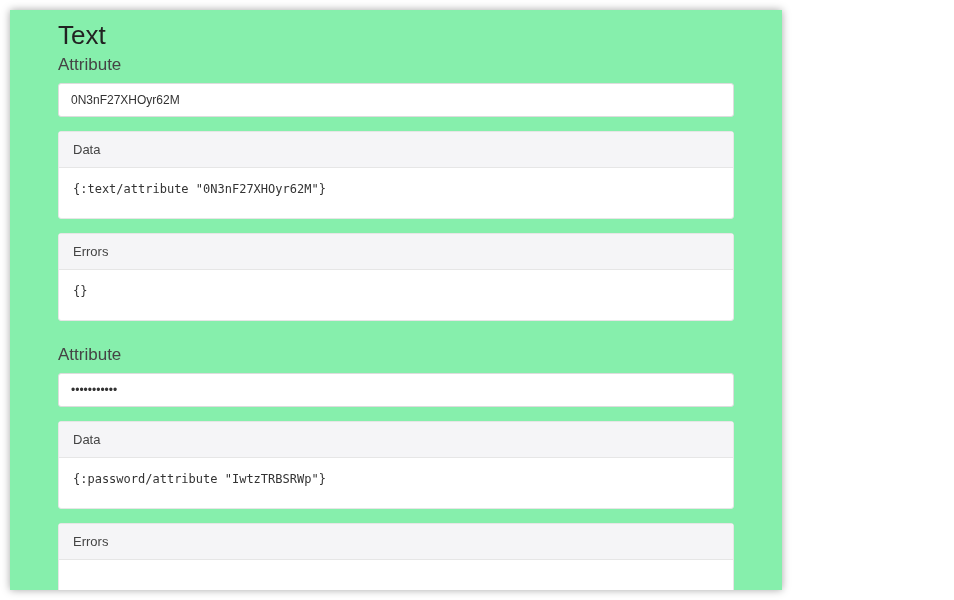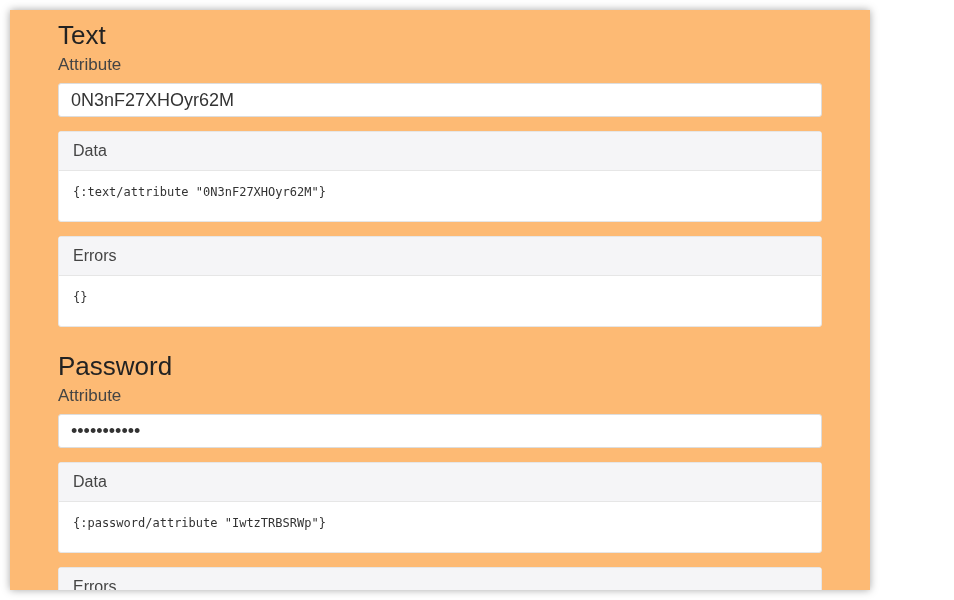--- a/index.html
+++ b/index.html
@@ -3,23 +3,23 @@
 <meta charset="utf-8">
 <style>
   * { box-sizing: border-box; margin: 0; padding: 0; }
   html, body { width: 954px; height: 600px; }
   body {
     font-family: "Segoe UI", Arial, sans-serif;
     background: #fff;
     padding: 10px;
   }
   .page {
-    width: 860px;
+    width: 772px;
     height: 580px;
-    background: #fdba74;
+    background: #86efac;
     box-shadow: 0 0 8px rgba(0,0,0,0.35);
     padding: 10px 48px 0 48px;
     overflow: hidden;
   }
   .section { margin-bottom: 24px; }
   h2.title {
     font-size: 26px;
     font-weight: 400;
     color: #222;
     margin-bottom: 4px;
@@ -28,38 +28,38 @@
     font-size: 17px;
     color: #444;
     margin-bottom: 8px;
   }
   input.text-input {
     width: 100%;
     height: 34px;
     border: 1px solid #ddd;
     border-radius: 3px;
     padding: 0 12px;
-    font-size: 18px;
+    font-size: 12px;
     color: #333;
     outline: none;
     background: #fff;
     margin-bottom: 14px;
     font-family: inherit;
   }
   .panel {
     border: 1px solid #e6e6e6;
     border-radius: 3px;
     background: #fff;
     margin-bottom: 14px;
   }
   .panel-header {
     background: #f5f5f7;
     border-bottom: 1px solid #e6e6e6;
     padding: 10px 14px;
-    font-size: 16px;
+    font-size: 13px;
     color: #444;
   }
   .panel-body {
     padding: 14px 14px 22px 14px;
     font-family: "Consolas", "Menlo", monospace;
     font-size: 12px;
     color: #333;
     white-space: pre;
   }
 </style>
@@ -78,21 +78,20 @@
       <div class="panel-body">{:text/attribute "0N3nF27XHOyr62M"}</div>
     </div>
 
     <div class="panel">
       <div class="panel-header">Errors</div>
       <div class="panel-body">{}</div>
     </div>
   </div>
 
   <div class="section">
-    <h2 class="title">Password</h2>
     <div class="field-label">Attribute</div>
     <input type="password" class="text-input" value="IwtzTRBSRWp" style="">
 
     <div class="panel">
       <div class="panel-header">Data</div>
       <div class="panel-body">{:password/attribute "IwtzTRBSRWp"}</div>
     </div>
 
     <div class="panel">
       <div class="panel-header">Errors</div>

